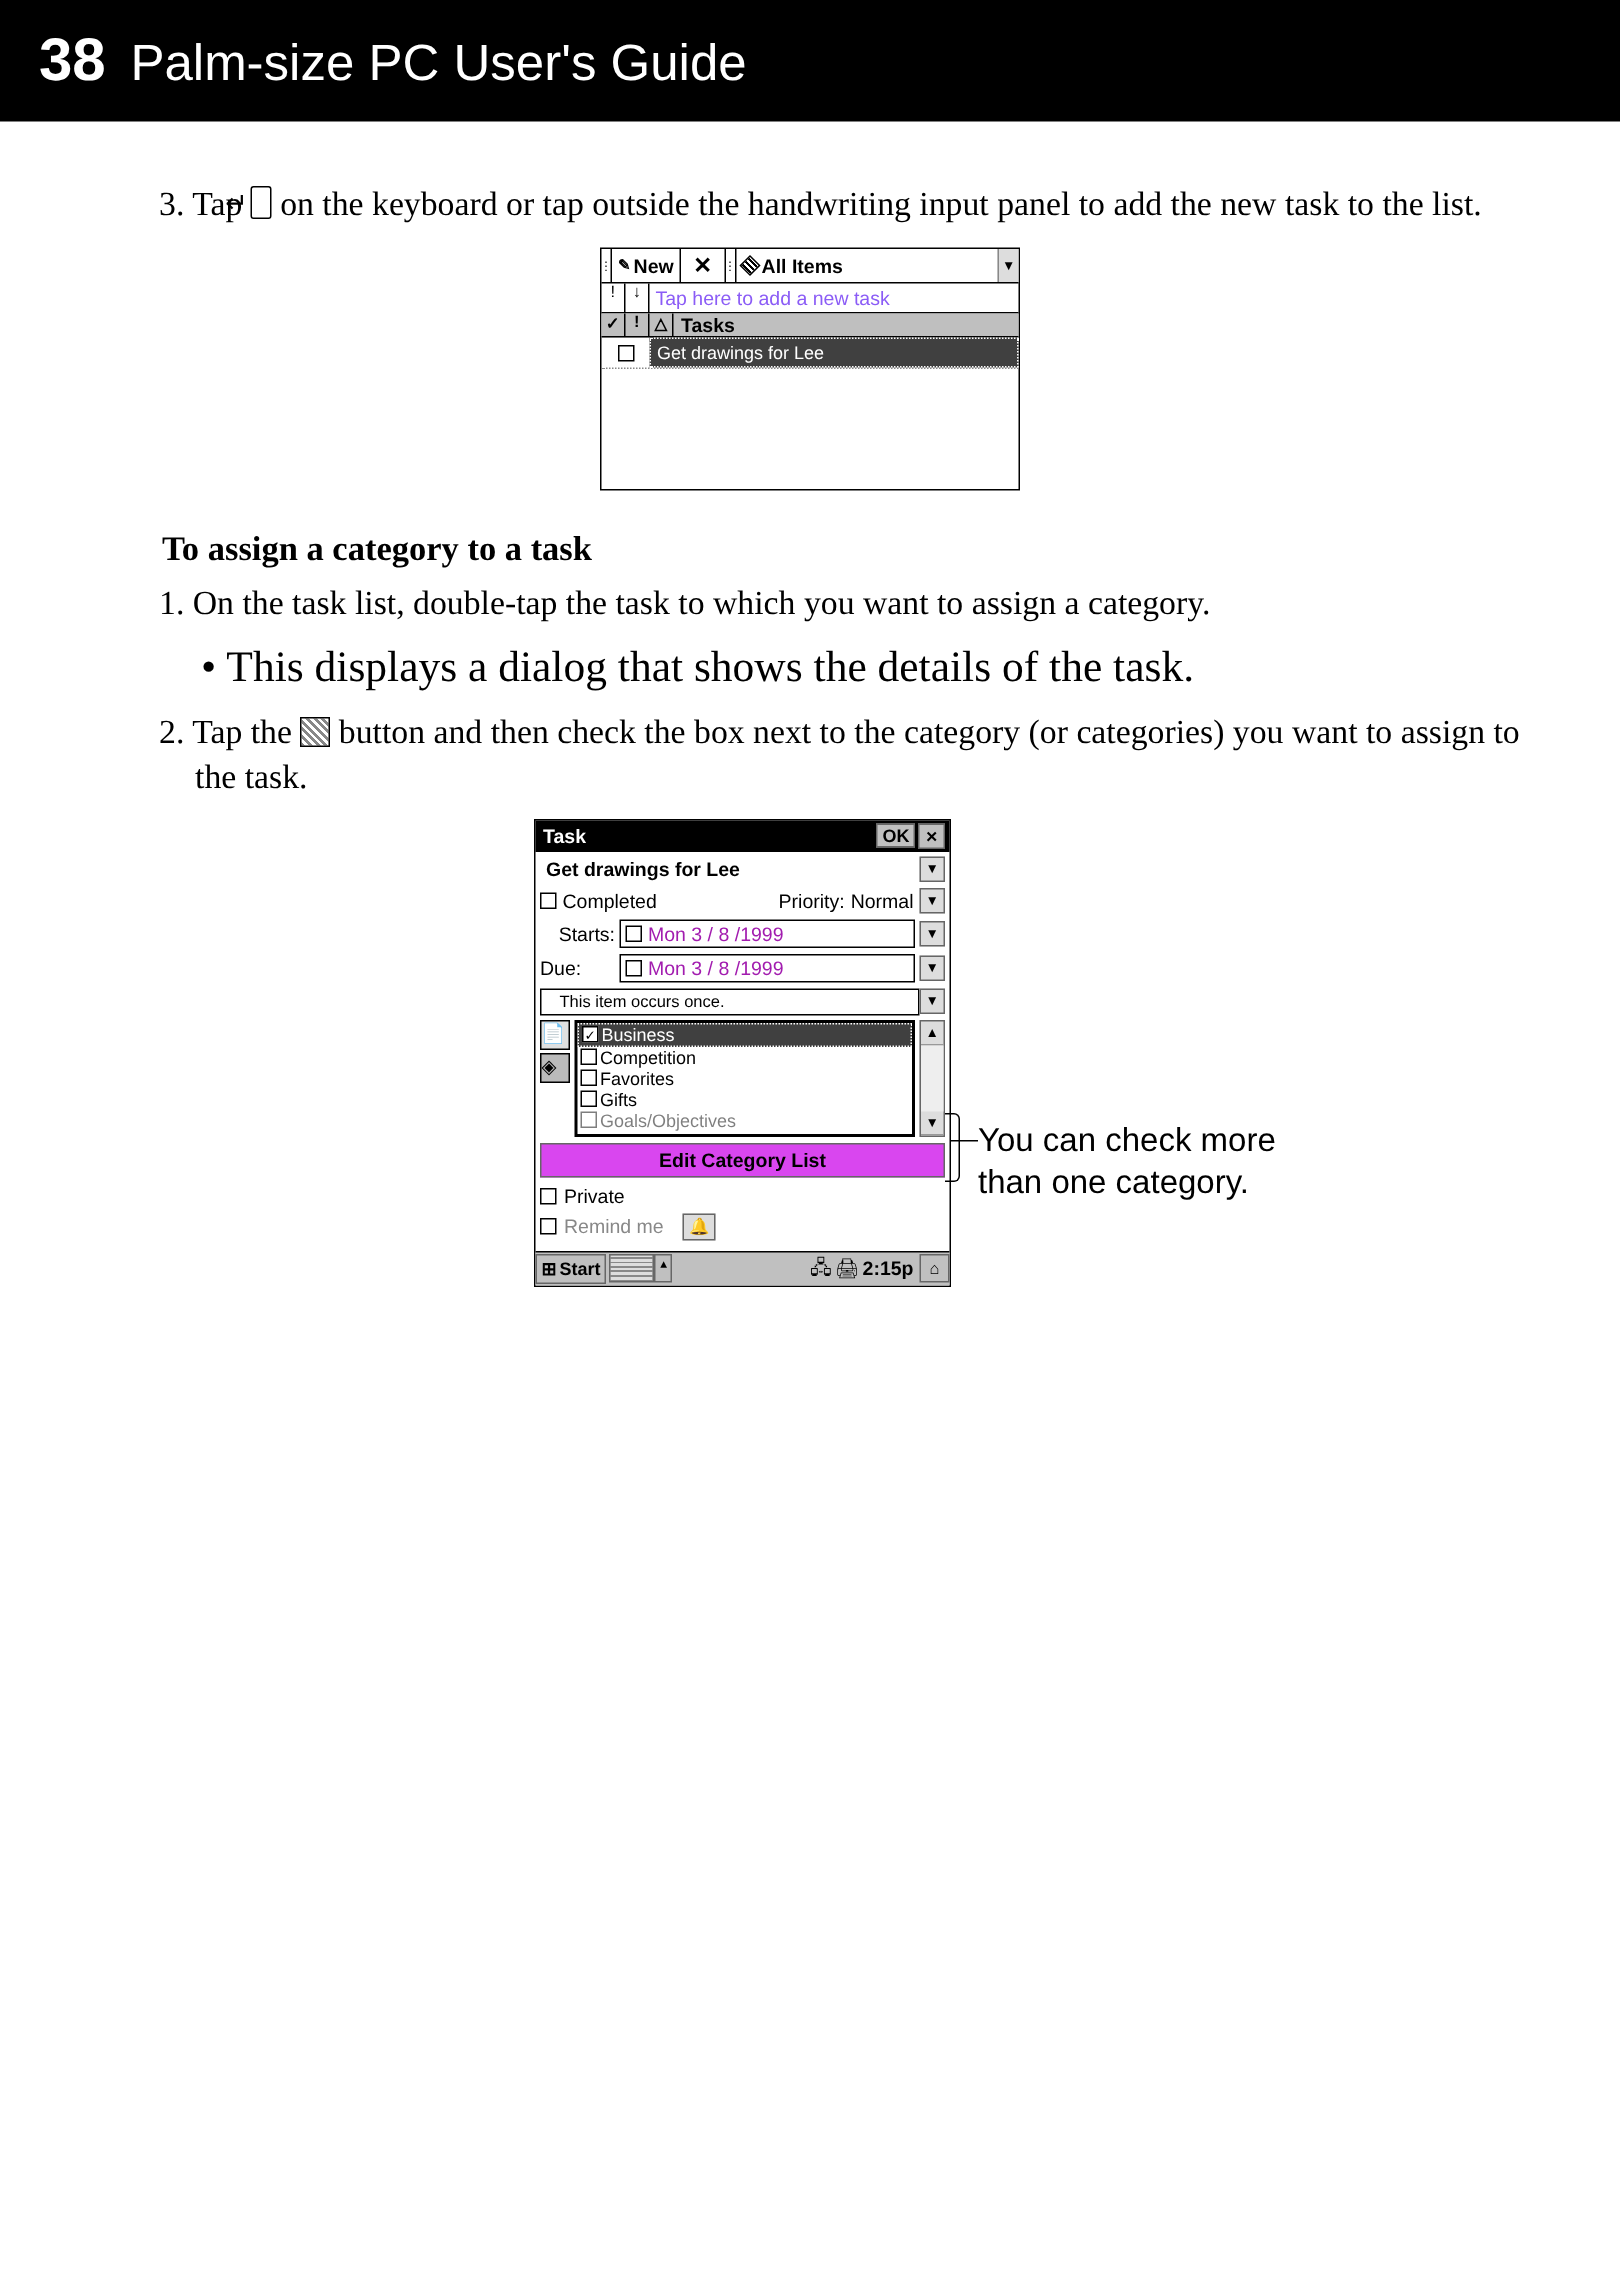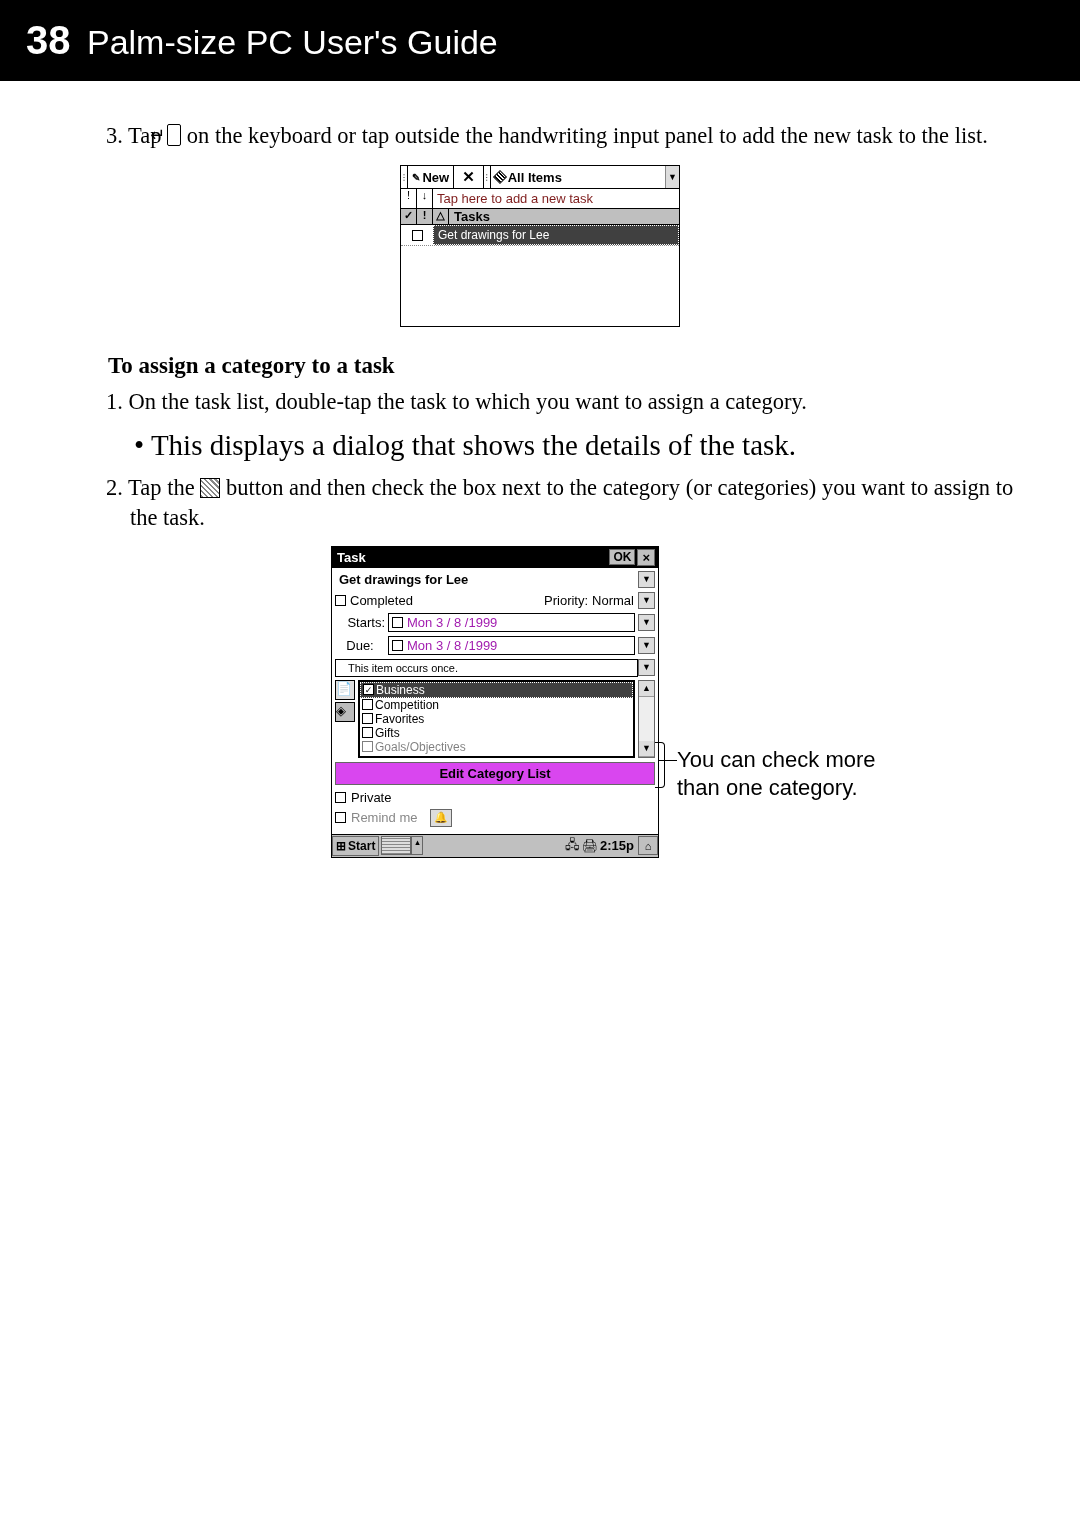--- a/index.html
+++ b/index.html
@@ -20,33 +20,33 @@
   .tb1 { display: flex; border-bottom: 1.5px solid #000; }
   .tb1 .sep { border-right: 1px solid #000; }
   .tb1 .btn { padding: 2px 4px; display: flex; align-items: center; font-weight: bold; }
   .tb1 .drip { width: 7px; display: flex; align-items: center; justify-content: center; font-size: 8px; }
   .diamond { display:inline-block; width:10px; height:10px; transform:rotate(45deg); background:repeating-linear-gradient(0deg,#000,#000 1.5px,transparent 1.5px,transparent 3px); margin-right:3px; border:1px solid #000; }
   .x-icon { font-weight:bold; font-size:15px; padding:0 4px; }
   .tb1 .all { flex:1; }
   .dd-arrow { width:14px; display:flex; align-items:center; justify-content:center; font-size:9px; border-left:1px solid #888; background:#ddd; }
   .row-input { display:flex; border-bottom:1px solid #000; }
   .row-input .cell { border-right:1px solid #000; width:16px; text-align:center; font-size:11px; }
-  .row-input .inp { flex:1; padding:2px 4px; color:#7f1d1d; }
+  .row-input .inp { flex:1; padding:2px 4px; color:#8b5cf6; }
   .hdr-row { display:flex; background:#bfbfbf; border-bottom:1px solid #000; font-weight:bold; }
   .hdr-row .cell { border-right:1px solid #000; width:16px; text-align:center; font-size:11px; }
   .hdr-row .tcell { flex:1; padding:0 5px; }
   .task-row { display:flex; border-bottom:1px dotted #888; }
   .task-row .chk { width:32px; display:flex; align-items:center; justify-content:center; }
   .task-row .txt { flex:1; padding:2px 4px; background:#404040; color:#fff; border:1px dotted #fff; font-size:12px; }
   .task-body { height:80px; }
   .chk-box { display:inline-block; width:11px; height:11px; border:1px solid #000; background:#fff; }
 
   
   .shot2-wrap { display:flex; justify-content:center; align-items:flex-start; gap:18px; margin-top:12px; }
-  .shot2 { width:328px; border:1.5px solid #000; background:#fff; font-family:Tahoma,Arial,sans-serif; font-size:13px; }
+  .shot2 { width:278px; border:1.5px solid #000; background:#fff; font-family:Tahoma,Arial,sans-serif; font-size:13px; }
   .titlebar { background:#000; color:#fff; display:flex; align-items:center; padding:2px 3px; font-weight:bold; }
   .titlebar .ttl { flex:1; padding-left:2px; }
   .titlebar .ok { background:#c0c0c0; color:#000; padding:0 3px; margin-right:2px; font-size:12px; border:1px solid #666; }
   .titlebar .cls { background:#c0c0c0; color:#000; padding:0 4px; font-size:13px; border:1px solid #666; font-weight:bold; }
   .dlg-body { padding:3px; }
   .field-row { display:flex; align-items:center; margin-bottom:4px; }
   .field-row .val { flex:1; font-weight:bold; padding-left:4px; }
   .dd-tiny { width:17px; height:17px; border:1px solid #666; background:#ddd; display:flex; align-items:center; justify-content:center; font-size:9px; }
   .in-box { border:1.5px solid #000; padding:1px 3px; color:#a21caf; display:flex; align-items:center; }
   .recur-row { display:flex; margin-bottom:3px; }
@@ -166,21 +166,21 @@
         </div>
         <div class="field-row">
           <span style="width:50px;text-align:right">Starts:</span>
           <span class="in-box" style="flex:1;margin:0 3px">
             <span class="chk-box" style="margin-right:4px"></span>
             <span>Mon  3 / 8 /1999</span>
           </span>
           <span class="dd-tiny">▼</span>
         </div>
         <div class="field-row">
-          <span style="width:50px;text-align:center">Due:</span>
+          <span style="width:50px;text-align:left">Due:</span>
           <span class="in-box" style="flex:1;margin:0 3px">
             <span class="chk-box" style="margin-right:4px"></span>
             <span>Mon  3 / 8 /1999</span>
           </span>
           <span class="dd-tiny">▼</span>
         </div>
         <div class="recur-row">
           <span class="txt">This item occurs once.</span>
           <span class="dd-tiny">▼</span>
         </div>

